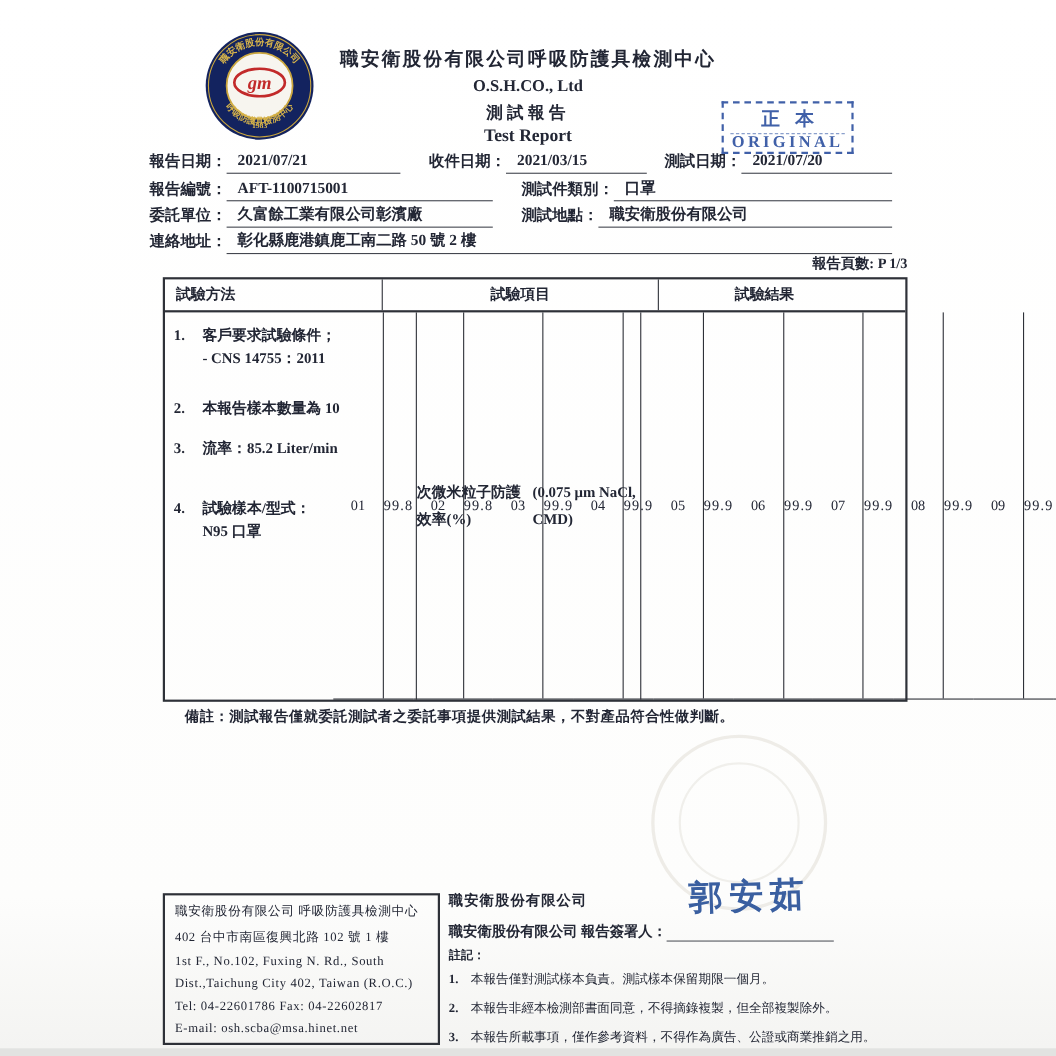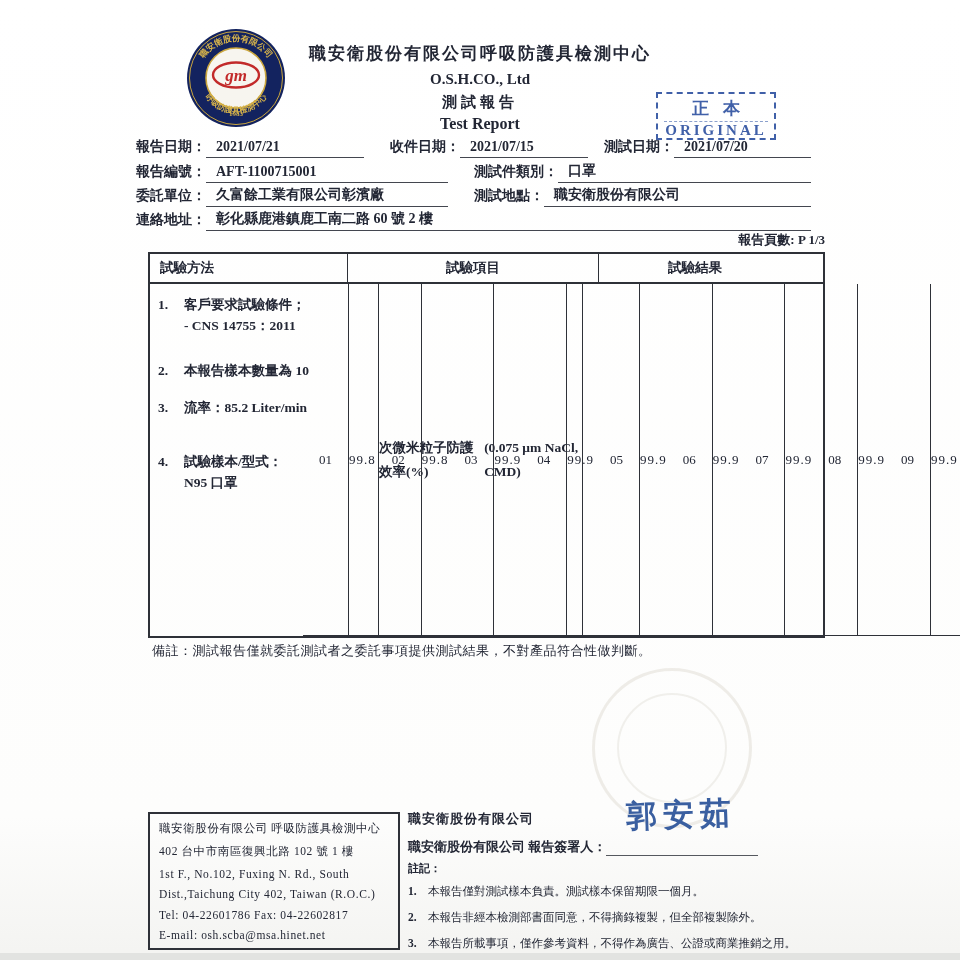--- a/index.html
+++ b/index.html
@@ -54,21 +54,21 @@
   .m-item { display:flex; line-height:21px; }
   .m-no { width:26px; flex:none; }
   .mt1 { margin-top:4px; } .mt2 { margin-top:24px; } .mt3 { margin-top:16px; } .mt4 { margin-top:33px; }
   .cell-item { width:205px; border-right:1.5px solid #2e3138; display:flex; flex-direction:row; justify-content:center; align-items:center; font-size:13.5px; font-weight:600; line-height:24px; }
   .cell-results { width:240px; display:flex; flex-direction:row;justify-content:center; }
   .res-row { flex:1; display:flex; border-bottom:1.3px solid #2e3138; font-size:13px; }
   .res-row:last-child { border-bottom:none; }
   .res-sample { width:46px; border-right:1.3px solid #2e3138; display:flex; align-items:center; justify-content:center; }
   .res-value { flex:1; display:flex; align-items:center; justify-content:center; letter-spacing:1px; }
 
-  .note-line { position:absolute; left:152px; top:642px; font-size:13px; font-weight:normal; letter-spacing:0.5px; }
+  .note-line { position:absolute; left:168px; top:642px; font-size:13px; font-weight:bold; letter-spacing:0.5px; }
 
   
   .watermark { position:absolute; left:592px; top:668px; width:160px; height:160px;
     border:3px solid rgba(185,178,160,0.22); border-radius:50%; }
   .watermark::after { content:""; position:absolute; inset:22px; border:2px solid rgba(185,178,160,0.18); border-radius:50%; }
 
   
   .contact-box {
     position:absolute; left:148px; top:812px; width:252px; height:138px;
     border:2px solid #2e3138; padding:7px 9px; font-size:11.5px; letter-spacing:0.6px;
@@ -124,21 +124,21 @@
   <div class="stamp">
     <div class="stamp-line1">正本</div>
     <div class="stamp-line2">ORIGINAL</div>
   </div>
 
   <div class="info-row" style="top:138px">
     <span class="lbl">報告日期：</span>
     <span class="val" style="width:158px">2021/07/21</span>
     <span class="sp26"></span>
     <span class="lbl">收件日期：</span>
-    <span class="val" style="width:128px">2021/07/15</span>
+    <span class="val" style="width:128px">2021/03/15</span>
     <span class="sp18"></span>
     <span class="lbl">測試日期：</span>
     <span class="val grow">2021/07/20</span>
   </div>
 
   <div class="info-row" style="top:162px">
     <span class="lbl">報告編號：</span>
     <span class="val" style="width:242px">AFT-1100715001</span>
     <span class="sp26"></span>
     <span class="lbl">測試件類別：</span>
@@ -148,21 +148,21 @@
   <div class="info-row" style="top:186px">
     <span class="lbl">委託單位：</span>
     <span class="val" style="width:242px">久富餘工業有限公司彰濱廠</span>
     <span class="sp26"></span>
     <span class="lbl">測試地點：</span>
     <span class="val grow">職安衛股份有限公司</span>
   </div>
 
   <div class="info-row" style="top:210px">
     <span class="lbl">連絡地址：</span>
-    <span class="val grow">彰化縣鹿港鎮鹿工南二路 60 號 2 樓</span>
+    <span class="val grow">彰化縣鹿港鎮鹿工南二路 50 號 2 樓</span>
   </div>
 
   <div class="page-count">報告頁數: P 1/3</div>
 
   <div class="rtable">
     <div class="thead">
       <div class="th th1">試驗方法</div>
       <div class="th th2">試驗項目</div>
       <div class="th th3">試驗結果</div>
     </div>

